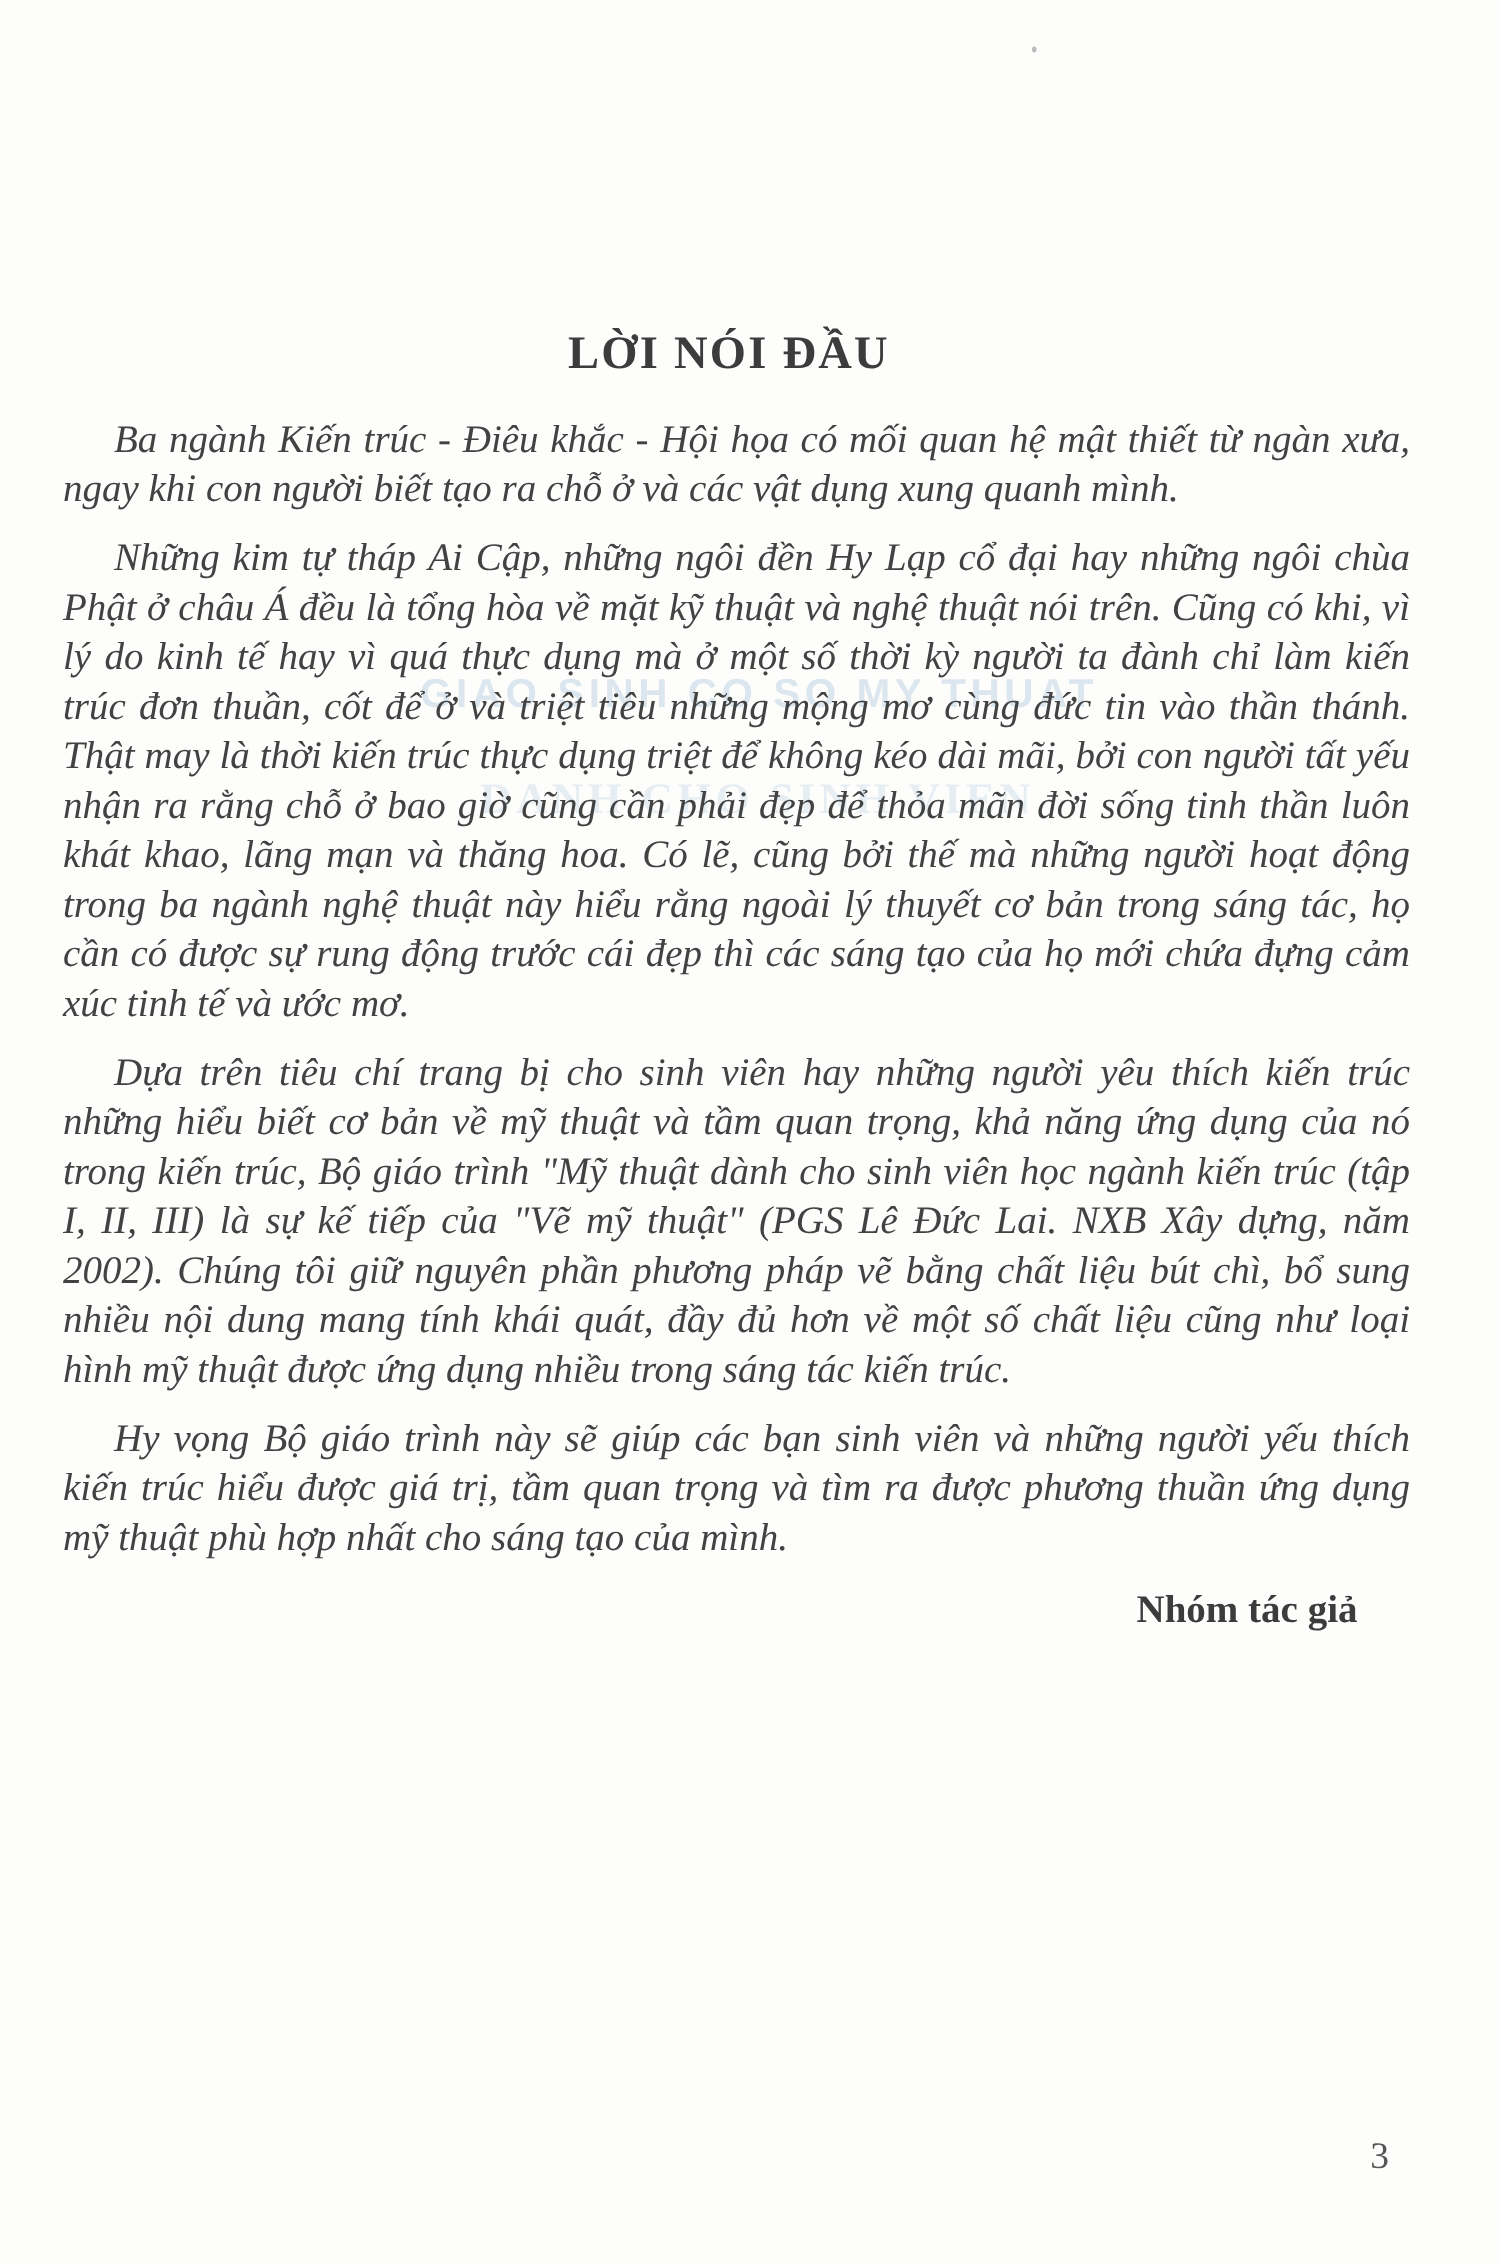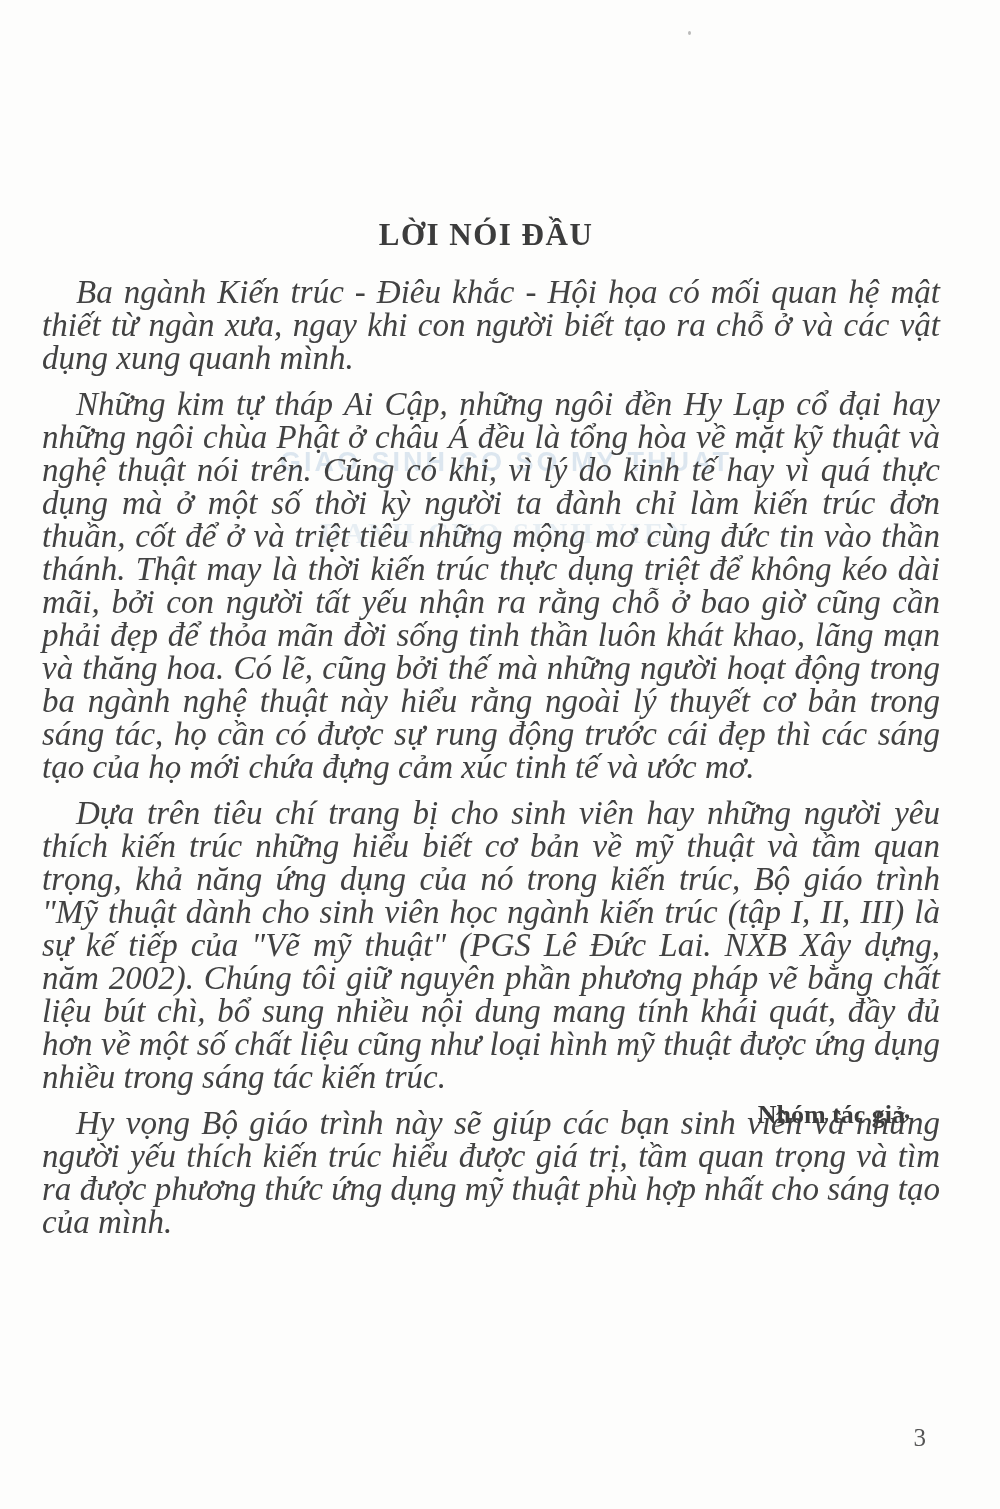--- a/index.html
+++ b/index.html
@@ -27,32 +27,32 @@
     letter-spacing: 1.5px;
     color: #3c3c3c;
   }
   .body-text {
     position: absolute;
     top: 276px;
     left: 42px;
     width: 898px;
     font-family: "Liberation Serif", serif;
     font-style: italic;
-    font-size: 33px;
+    font-size: 26px;
     line-height: 33px;
     color: #424242;
     text-align: justify;
   }
   .body-text p {
     margin: 0 0 13px 0;
     text-indent: 34px;
   }
   .signature {
     position: absolute;
-    top: 1100px;
+    top: 1058px;
     right: 95px;
     font-family: "Liberation Serif", serif;
     font-weight: bold;
     font-size: 26px;
     color: #3c3c3c;
   }
   .page-number {
     position: absolute;
     top: 1424px;
     right: 74px;
@@ -102,20 +102,20 @@
 
   <div class="ghost-line ghost-1">GIAO SINH CO SO MY THUAT</div>
   <div class="ghost-line ghost-2">DANH CHO SINH VIEN</div>
 
   <h1 class="page-title">LỜI NÓI ĐẦU</h1>
 
   <div class="body-text">
     <p>Ba ngành Kiến trúc - Điêu khắc - Hội họa có mối quan hệ mật thiết từ ngàn xưa, ngay khi con người biết tạo ra chỗ ở và các vật dụng xung quanh mình.</p>
     <p>Những kim tự tháp Ai Cập, những ngôi đền Hy Lạp cổ đại hay những ngôi chùa Phật ở châu Á đều là tổng hòa về mặt kỹ thuật và nghệ thuật nói trên. Cũng có khi, vì lý do kinh tế hay vì quá thực dụng mà ở một số thời kỳ người ta đành chỉ làm kiến trúc đơn thuần, cốt để ở và triệt tiêu những mộng mơ cùng đức tin vào thần thánh. Thật may là thời kiến trúc thực dụng triệt để không kéo dài mãi, bởi con người tất yếu nhận ra rằng chỗ ở bao giờ cũng cần phải đẹp để thỏa mãn đời sống tinh thần luôn khát khao, lãng mạn và thăng hoa. Có lẽ, cũng bởi thế mà những người hoạt động trong ba ngành nghệ thuật này hiểu rằng ngoài lý thuyết cơ bản trong sáng tác, họ cần có được sự rung động trước cái đẹp thì các sáng tạo của họ mới chứa đựng cảm xúc tinh tế và ước mơ.</p>
     <p>Dựa trên tiêu chí trang bị cho sinh viên hay những người yêu thích kiến trúc những hiểu biết cơ bản về mỹ thuật và tầm quan trọng, khả năng ứng dụng của nó trong kiến trúc, Bộ giáo trình "Mỹ thuật dành cho sinh viên học ngành kiến trúc (tập I, II, III) là sự kế tiếp của "Vẽ mỹ thuật" (PGS Lê Đức Lai. NXB Xây dựng, năm 2002). Chúng tôi giữ nguyên phần phương pháp vẽ bằng chất liệu bút chì, bổ sung nhiều nội dung mang tính khái quát, đầy đủ hơn về một số chất liệu cũng như loại hình mỹ thuật được ứng dụng nhiều trong sáng tác kiến trúc.</p>
-    <p>Hy vọng Bộ giáo trình này sẽ giúp các bạn sinh viên và những người yếu thích kiến trúc hiểu được giá trị, tầm quan trọng và tìm ra được phương thức ứng dụng mỹ thuật phù hợp nhất cho sáng tạo của mình.</p>
+    <p>Hy vọng Bộ giáo trình này sẽ giúp các bạn sinh viên và những người yếu thích kiến trúc hiểu được giá trị, tầm quan trọng và tìm ra được phương thuần ứng dụng mỹ thuật phù hợp nhất cho sáng tạo của mình.</p>
   </div>
 
   <div class="signature">Nhóm tác giả</div>
 
   <div class="page-number">3</div>
 
 </div>
 
 </body></html>

